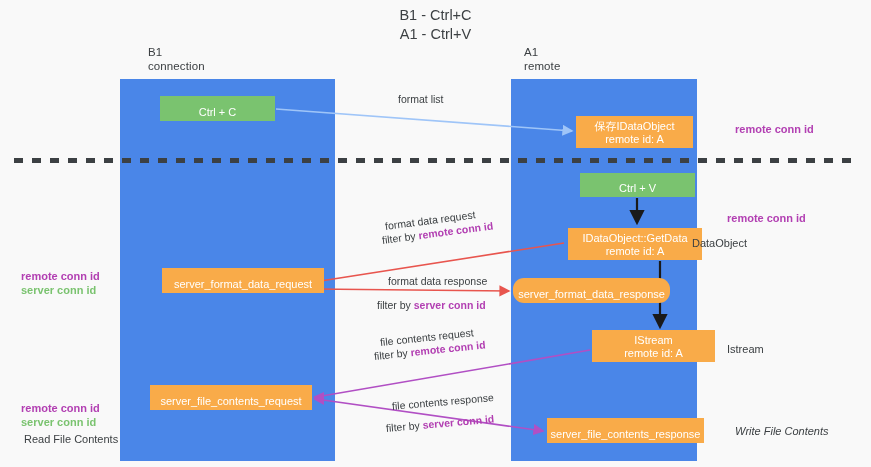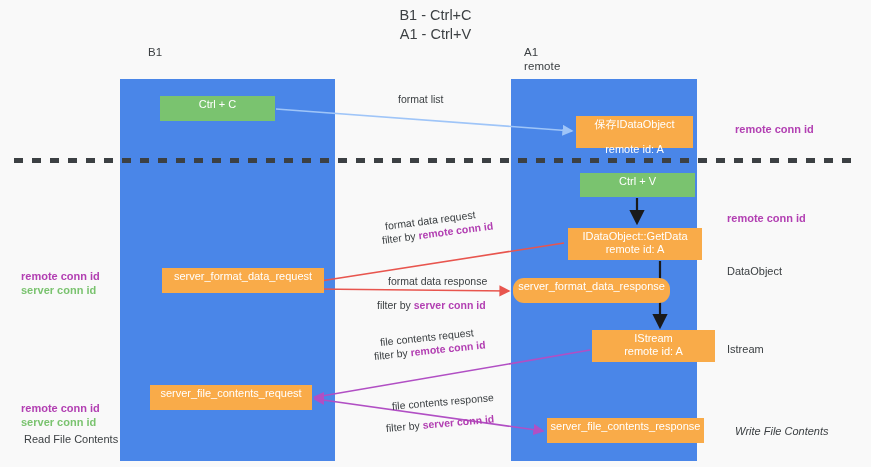--- a/index.html
+++ b/index.html
@@ -23,50 +23,50 @@
   #head-b1{left:148px;top:46px;width:160px;}
   #head-a1{left:524px;top:46px;width:160px;}
 
   #title{
     position:absolute;left:0;top:6px;width:871px;text-align:center;
     font-size:14.5px;line-height:19px;color:#3c4043;
   }
 
   .box{
     position:absolute;box-sizing:border-box;
-    display:flex;flex-direction:column;align-items:center;justify-content:flex-start;
+    display:flex;flex-direction:column;align-items:center;justify-content:flex-end;
     text-align:center;color:#ffffff;font-size:11px;line-height:13px;
     padding:2px 4px;
   }
   .orange{background:#f9ab49;}
   .green{background:#7ac36f;}
 
   #box-ctrlc{left:160px;top:96px;width:115px;height:25px;}
   #box-ctrlv{left:580px;top:173px;width:115px;height:24px;}
-  #box-idataobject{left:576px;top:116px;width:117px;height:32px;gap:12px;}
+  #box-idataobject{left:576px;top:116px;width:117px;height:32px;}
   #box-getdata{left:568px;top:228px;width:134px;height:32px;}
   #box-istream{left:592px;top:330px;width:123px;height:32px;}
   #box-sfdreq{left:150px;top:268px;width:162px;height:25px;margin-left:12px;}
   #box-sfdresp{left:513px;top:278px;width:157px;height:25px;border-radius:11px;}
   #box-sfcreq{left:150px;top:385px;width:162px;height:25px;}
   #box-sfcresp{left:547px;top:418px;width:157px;height:25px;}
 
   #dashline{
     position:absolute;left:14px;top:158px;width:843px;height:5px;
     background-image:repeating-linear-gradient(to right,#3c4043 0 9px,rgba(0,0,0,0) 9px 18px);
   }
 
   .sidelab{position:absolute;font-size:11px;line-height:14px;}
   .magenta{color:#b23fb2;font-weight:bold;}
   .greenlab{color:#7ac36f;font-weight:bold;}
   .plain{color:#3c4043;font-weight:normal;}
 
   #lab-rcid-1{left:735px;top:122px;}
   #lab-rcid-2{left:727px;top:211px;}
-  #lab-dataobject{left:727px;top:236px;margin-top:28px;}
+  #lab-dataobject{left:692px;top:236px;}
   #lab-istream{left:727px;top:342px;}
   #lab-write{left:735px;top:424px;font-style:italic;}
   #lab-read{left:24px;top:384px;margin-top:48px;}
   #lab-left-ids-1{left:21px;top:269px;}
   #lab-left-ids-2{left:21px;top:401px;}
 
   .mid{position:absolute;font-size:10.5px;line-height:14px;white-space:nowrap;color:#3c4043;}
   #mid-formatlist{left:398px;top:92px;}
   #mid-fdreq{left:385px;top:219px;transform:rotate(-7.5deg);transform-origin:left center;}
   #mid-fdreq2{left:382px;top:233px;transform:rotate(-7.5deg);transform-origin:left center;}
@@ -84,20 +84,21 @@
 
 <div id="stage">
 
   <div id="title">
     <div>B1 - Ctrl+C</div>
     <div>A1 - Ctrl+V</div>
   </div>
 
   <div id="head-b1" class="col-head">
     <div>B1</div>
+    <div>connection</div>
   </div>
   <div id="head-a1" class="col-head">
     <div>A1</div>
     <div>remote</div>
   </div>
 
   <div id="col-b1" class="col"></div>
   <div id="col-a1" class="col"></div>
 
   <svg id="arrows" viewBox="0 0 871 467">

